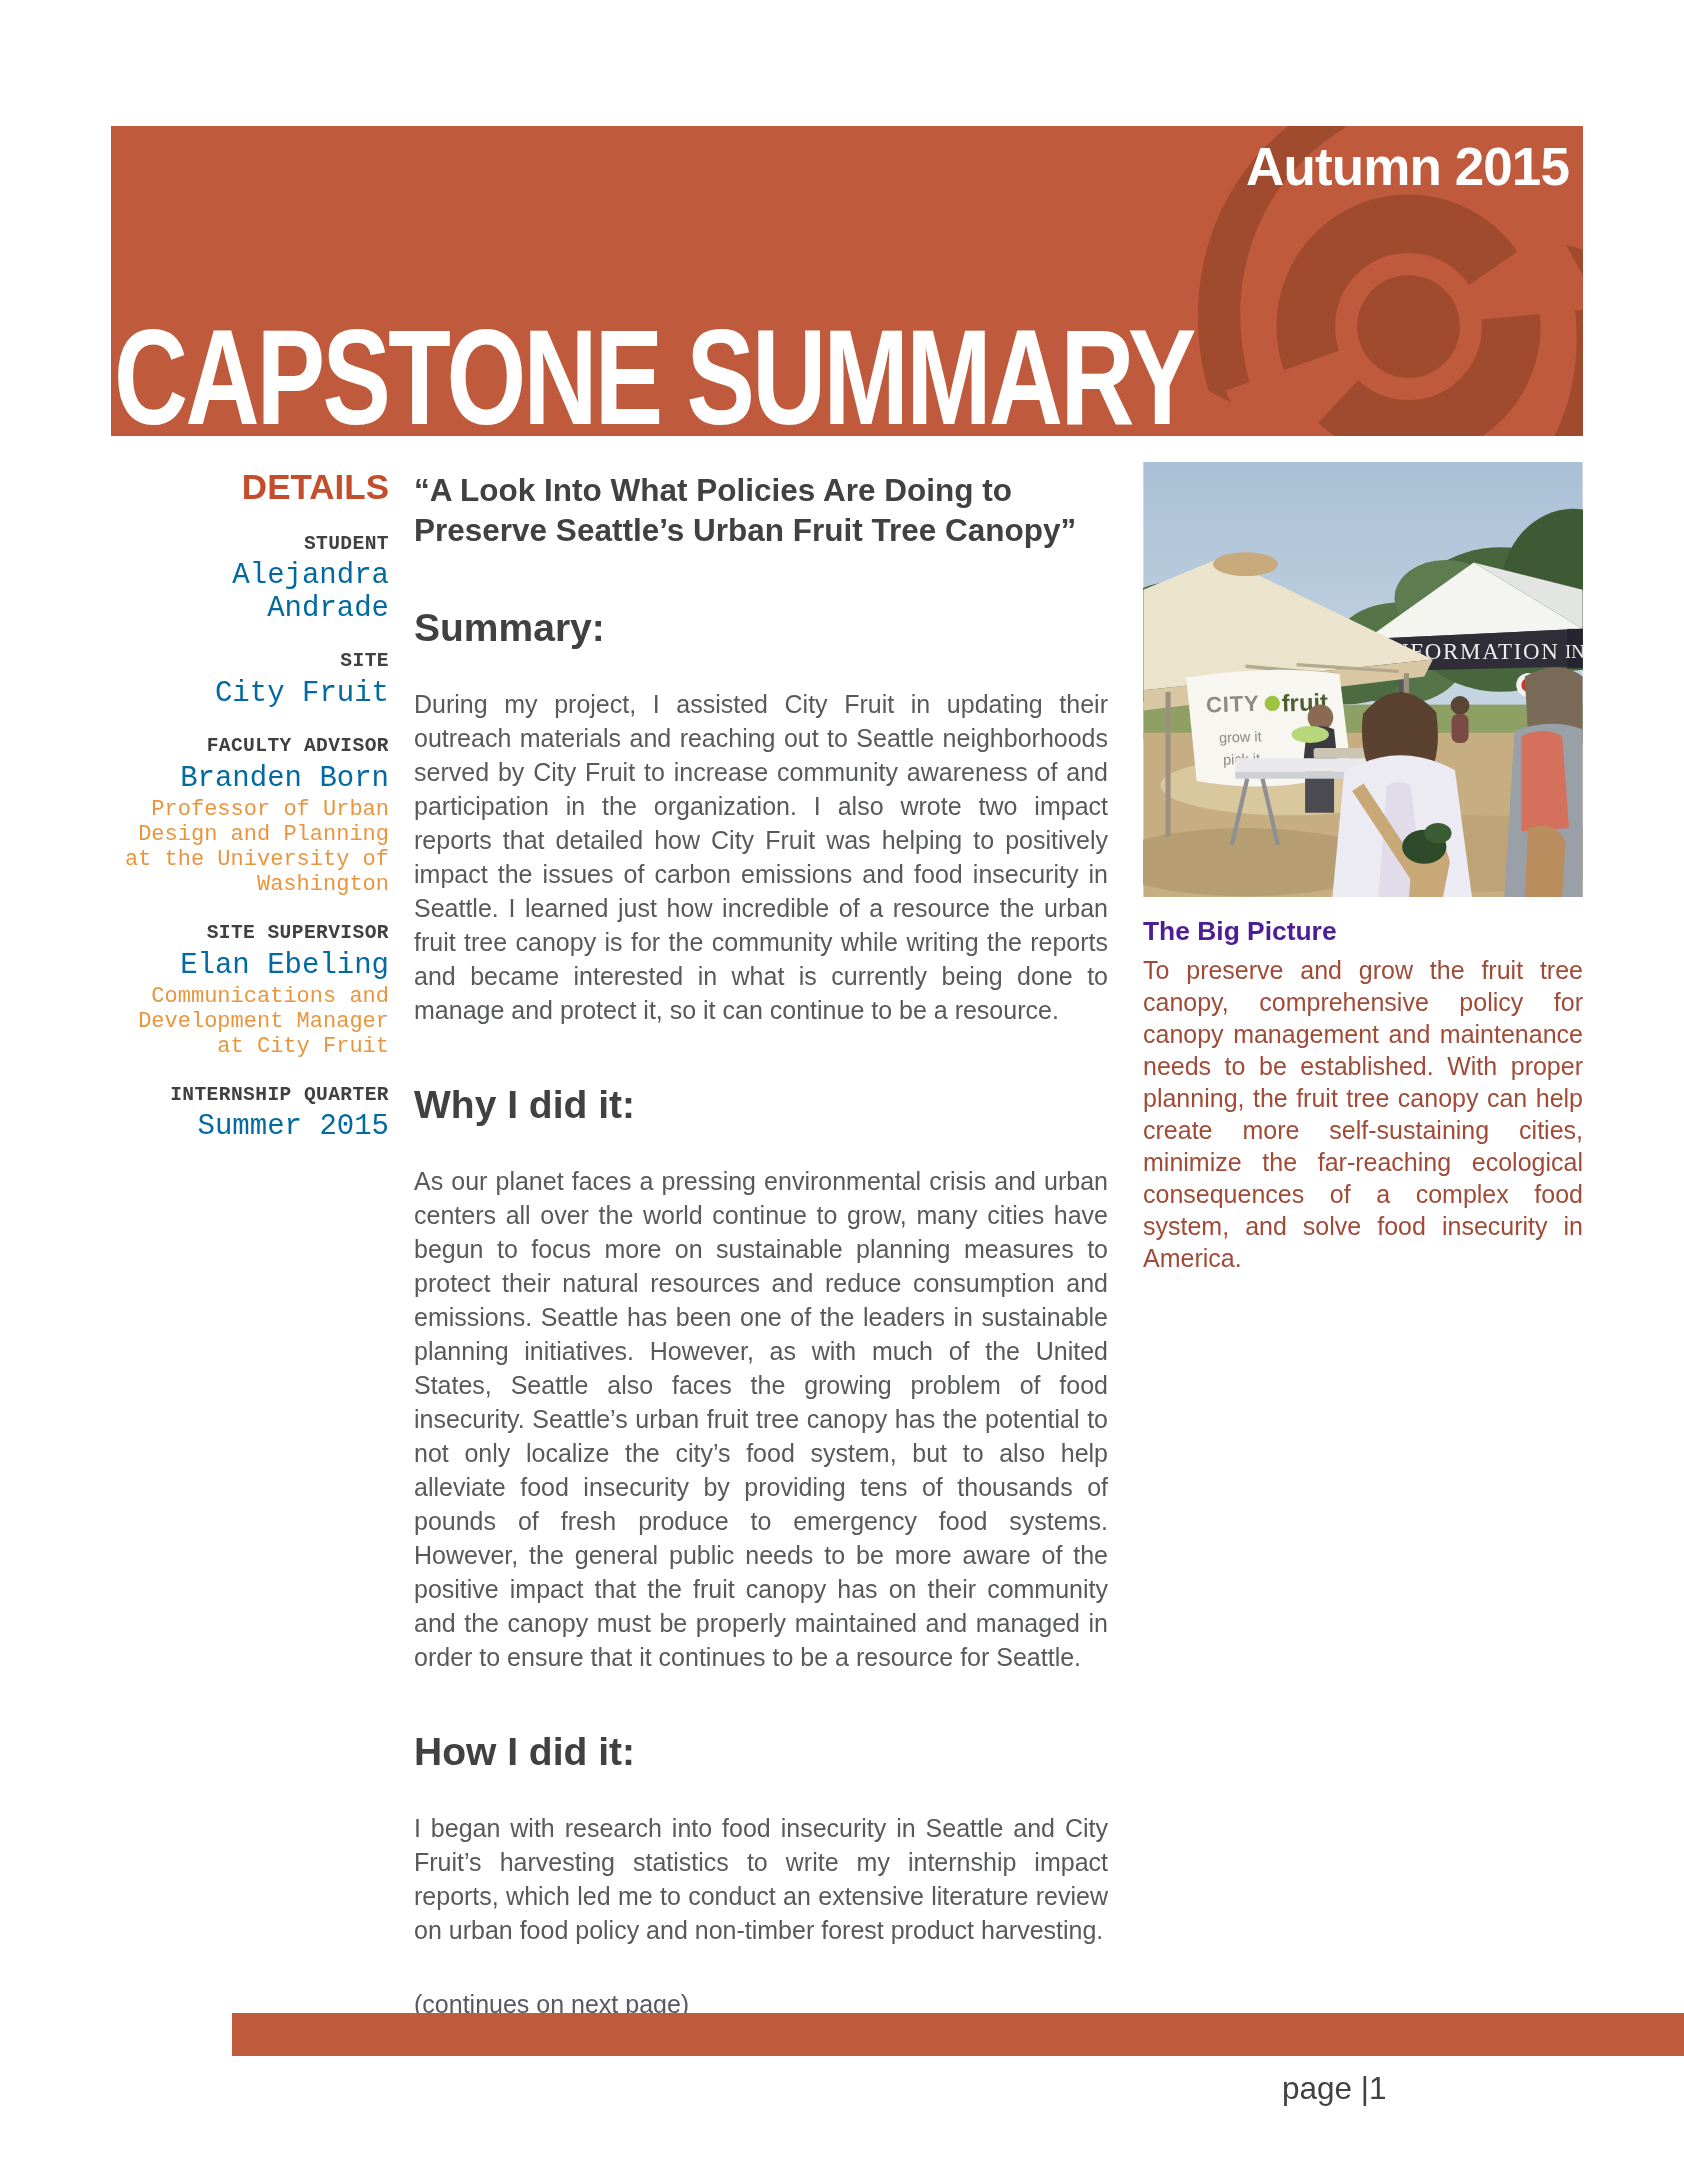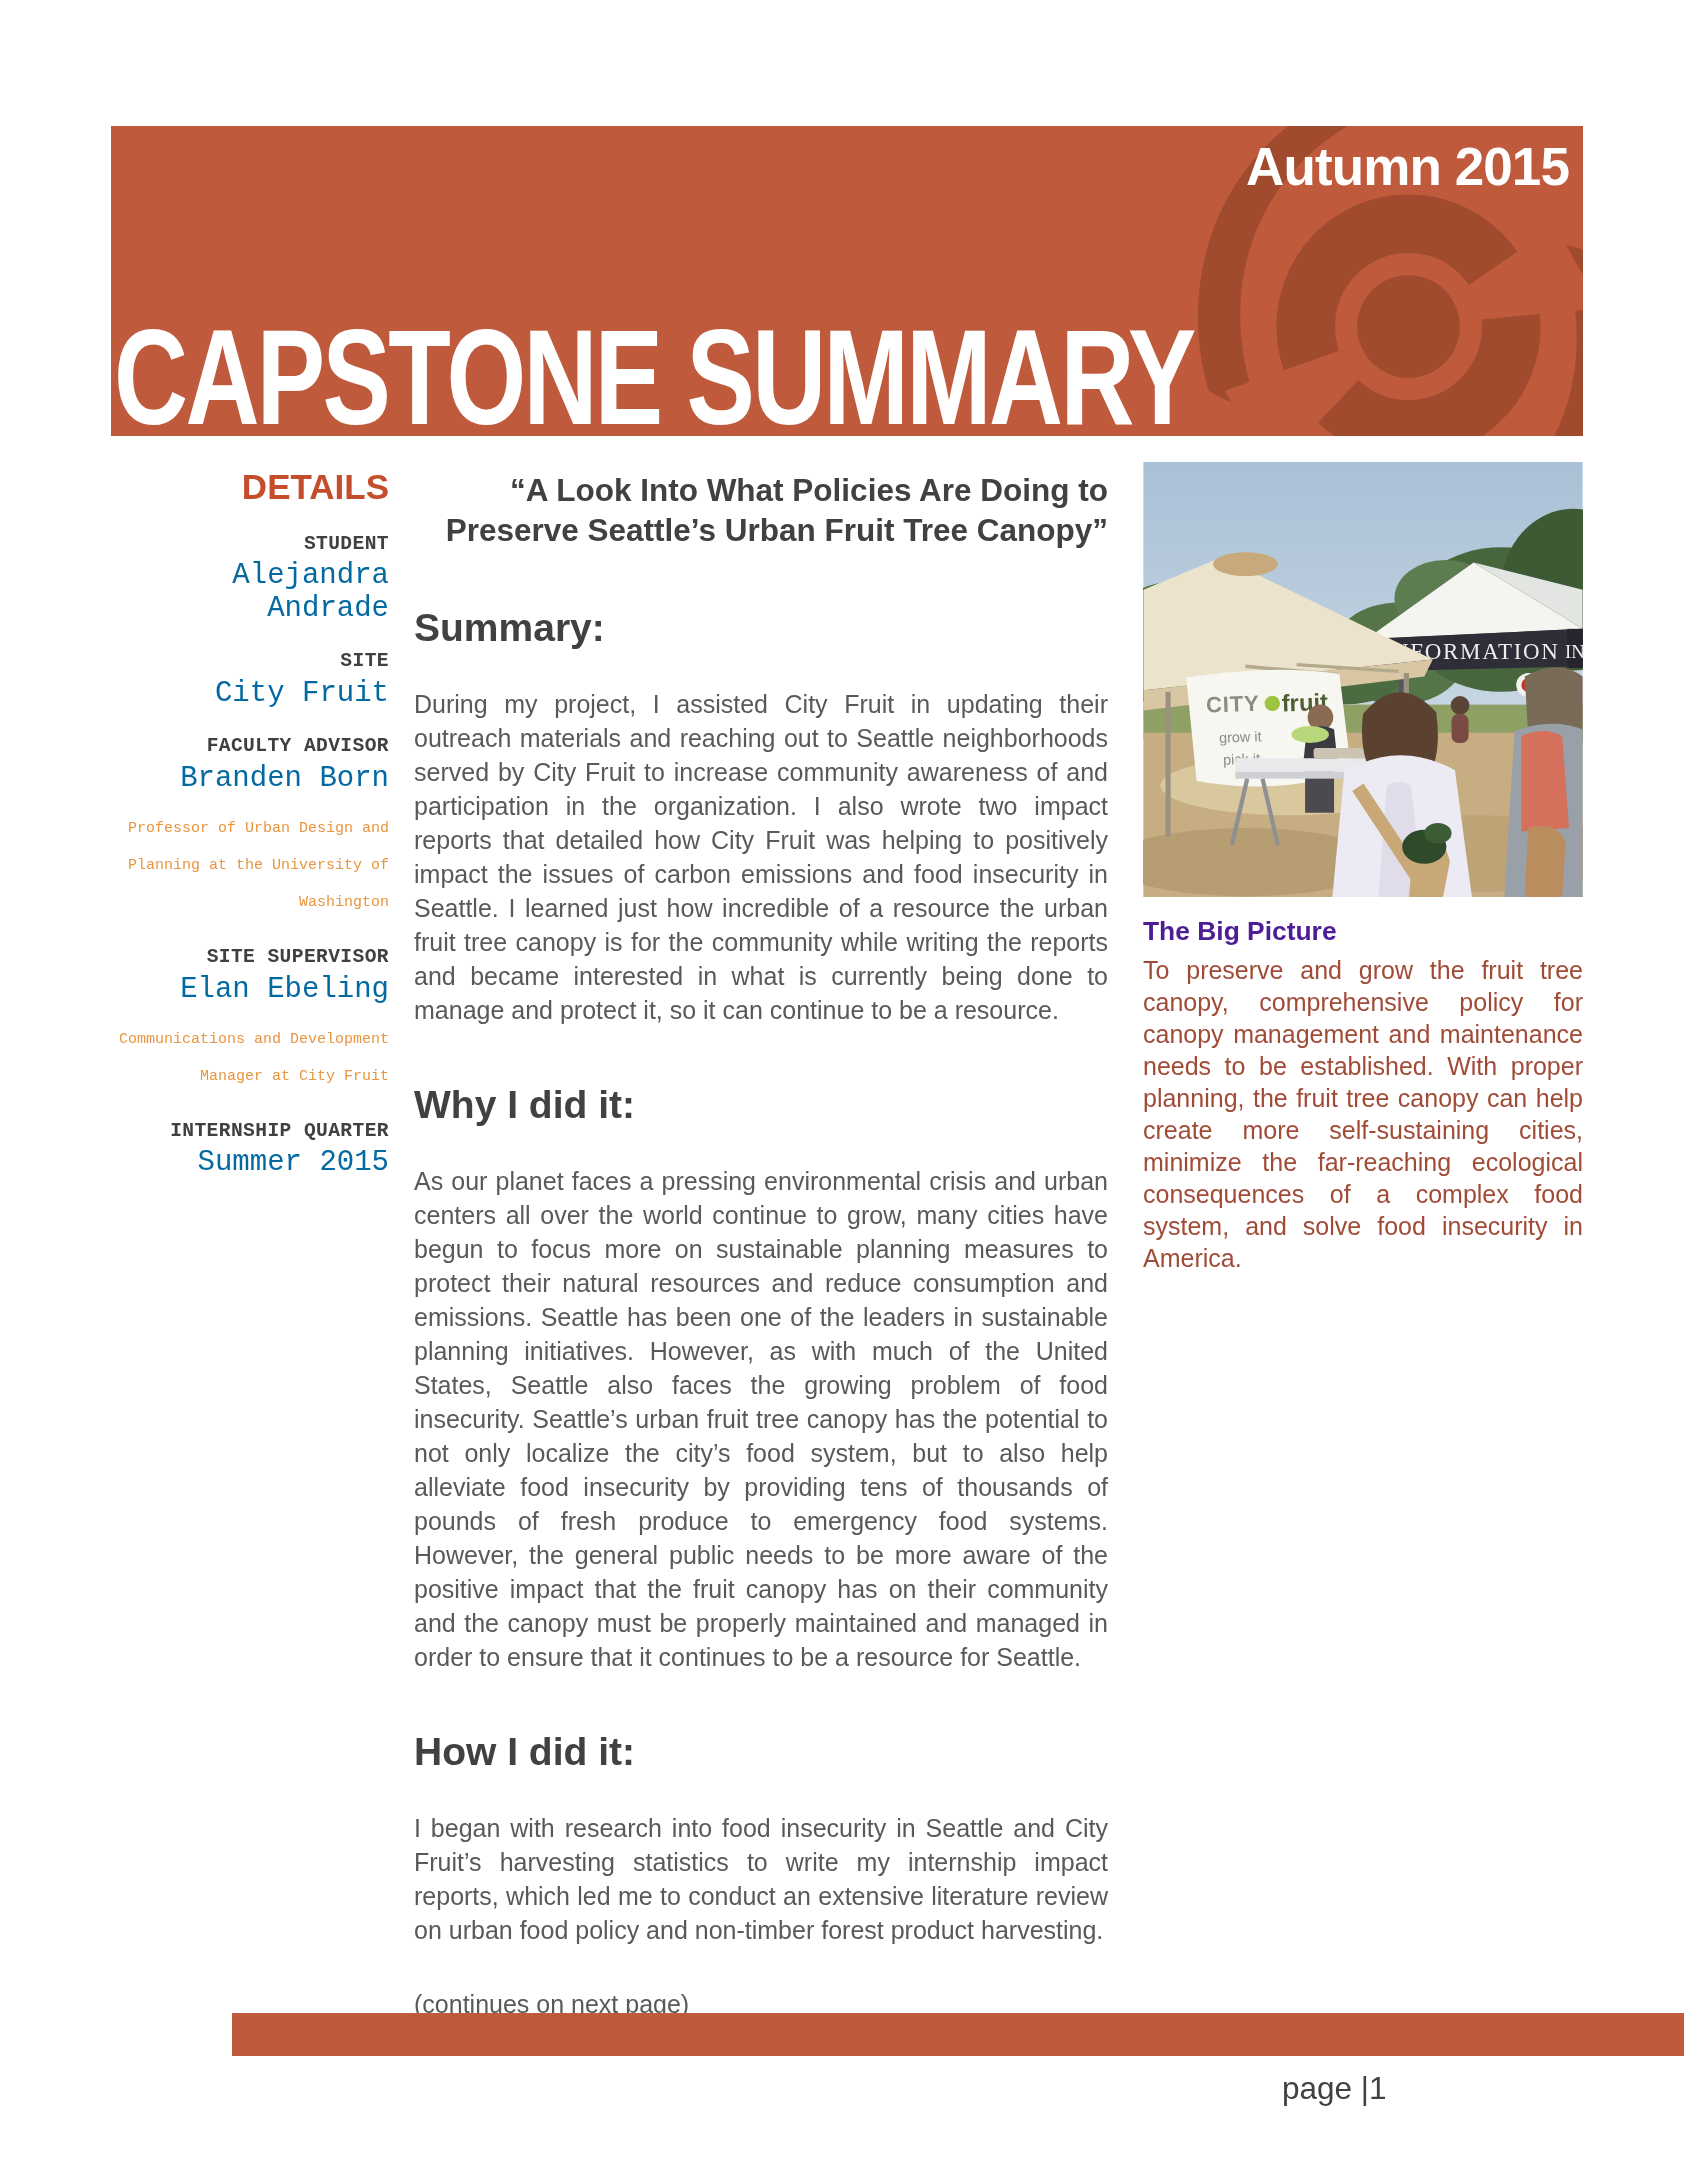--- a/index.html
+++ b/index.html
@@ -27,25 +27,25 @@
   }
   
   .details{
     position:absolute;left:111px;top:467px;width:278px;
     text-align:right;
   }
   .details-heading{color:#c44e2c;font-size:35px;font-weight:bold;letter-spacing:0px;}
   .field{margin-top:25.6px;font-family:Liberation Mono, monospace;}
   .field-label{color:#404042;font-size:19.6px;font-weight:bold;letter-spacing:0.4px;}
   .field-value{color:#0369a1;font-size:29px;margin-top:4.3px;}
-  .field-note{color:#e9953e;font-size:15px;line-height:37px;margin-top:15px;}
+  .field-note{color:#e9953e;font-size:22px;line-height:25px;margin-top:2px;}
   
   .article{position:absolute;left:414px;top:470px;width:694px;}
   .article-title{
-    color:#414042;font-size:31.5px;font-weight:bold;line-height:40px;text-align:right;
+    color:#414042;font-size:31.5px;font-weight:bold;line-height:40px;
   }
   .section-heading{
     color:#414042;font-size:39px;font-weight:bold;
     margin-top:56px;margin-bottom:0;
   }
   .section-body{
     color:#58595b;font-size:25px;line-height:34px;
     text-align:justify;margin-top:37px;
   }
   .continuation{color:#58595b;font-size:25px;margin-top:43px;}

